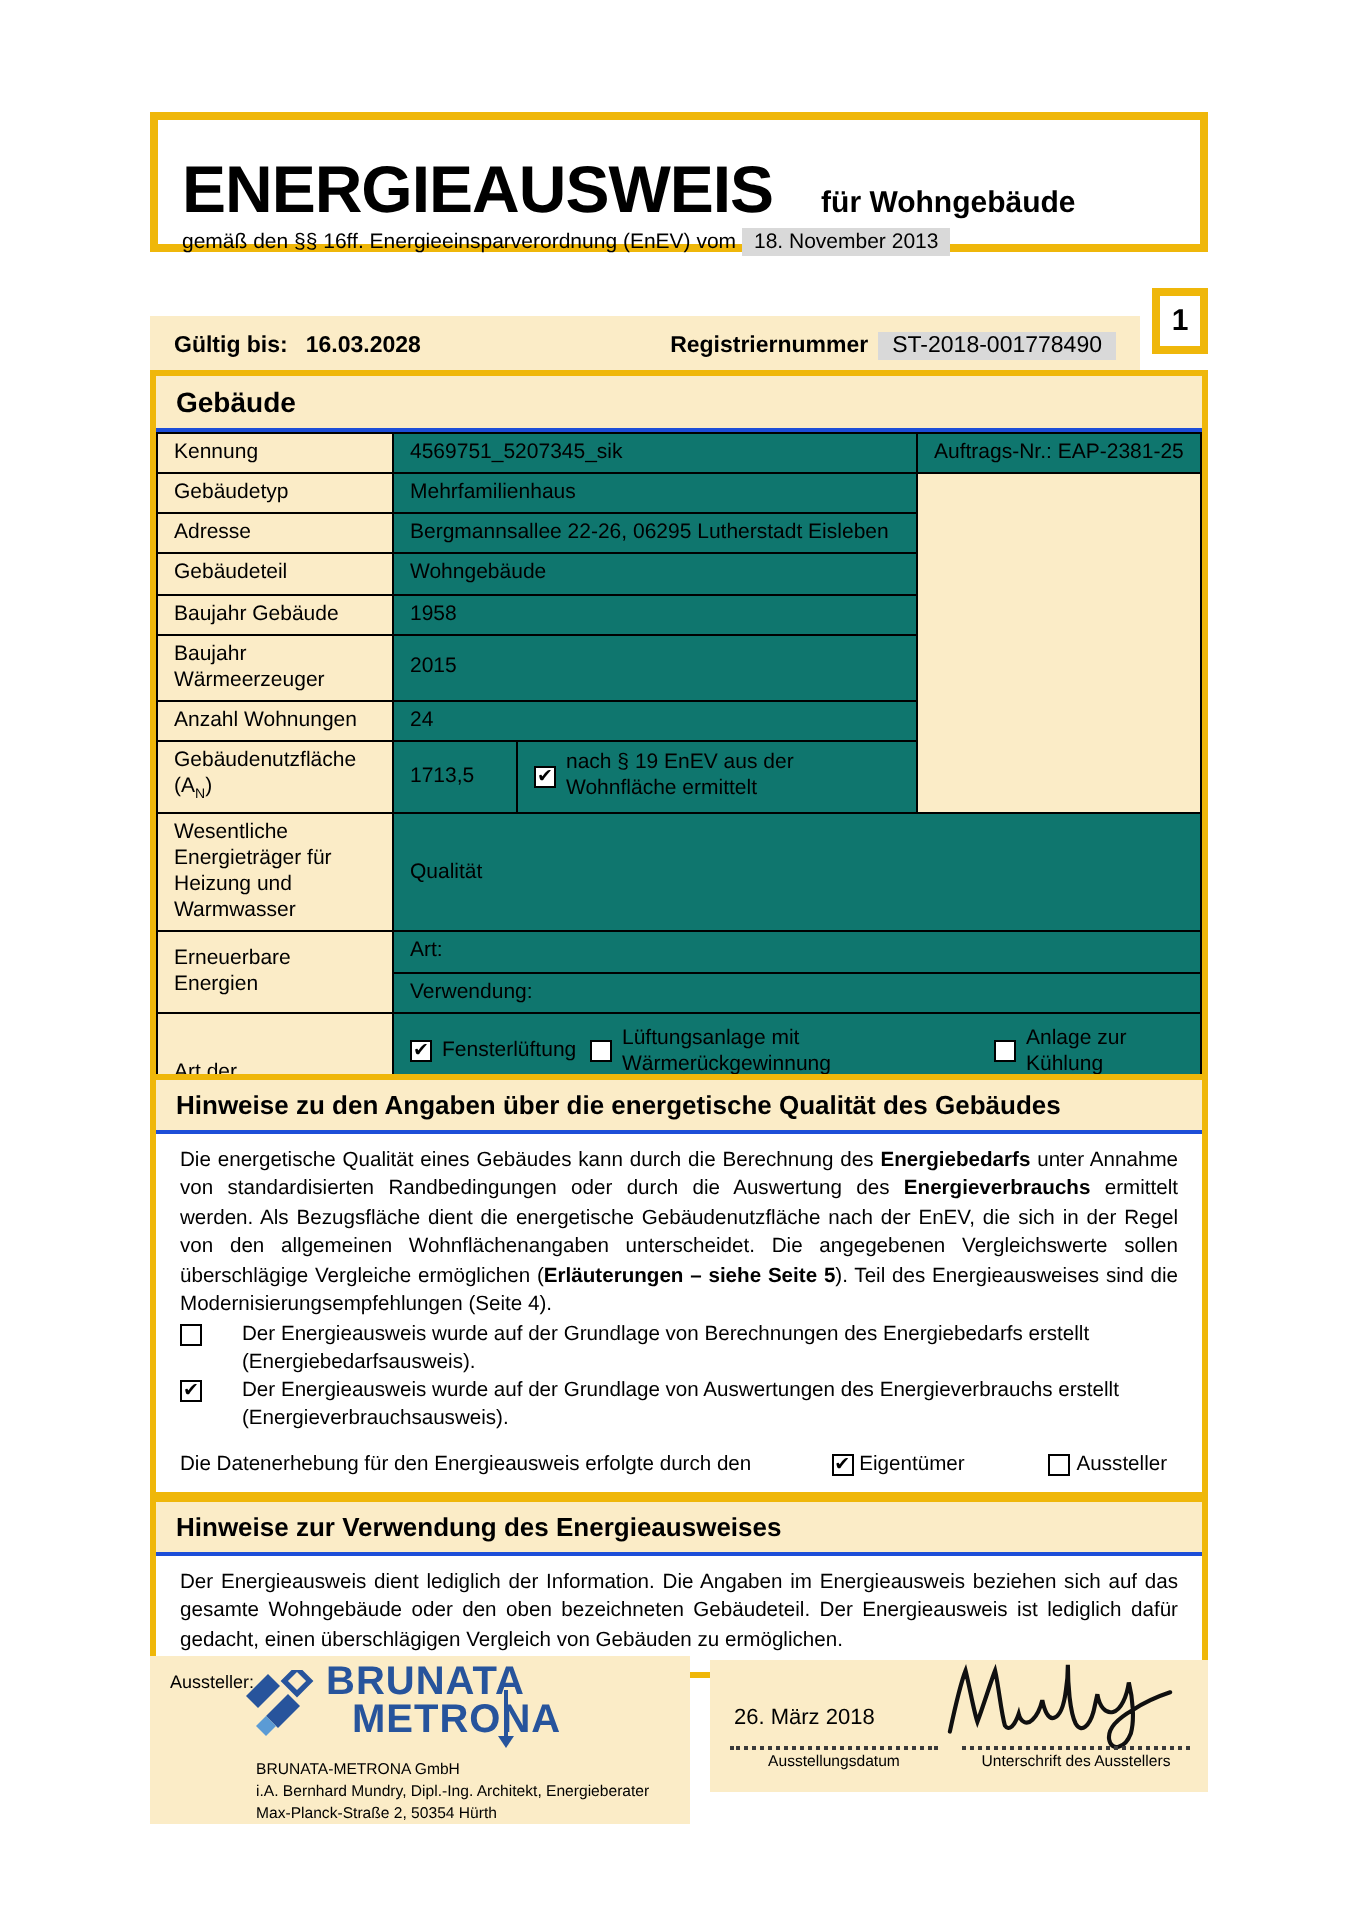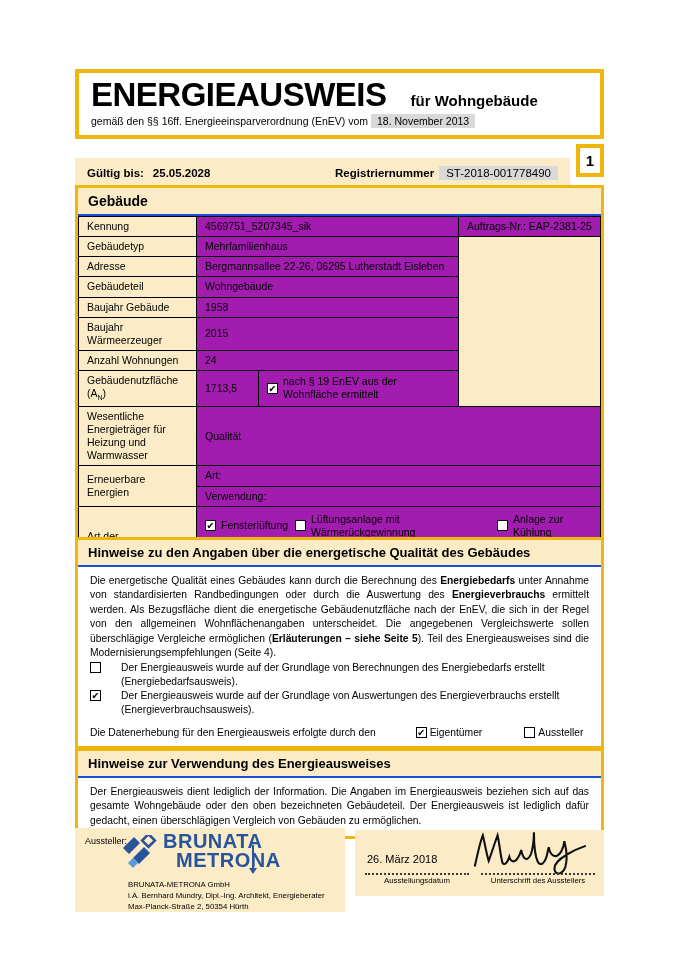--- a/index.html
+++ b/index.html
@@ -7,21 +7,21 @@
     --cream:#FBECC7;
     --grey:#D9D9D9;
     --blue:#27549C;
   }
   *{margin:0;padding:0;box-sizing:border-box;}
   html,body{background:#fff;}
   body{width:678px;height:960px;font-family:"Liberation Sans",sans-serif;color:#000;}
   .page{position:relative;width:678px;height:960px;background:#fff;overflow:hidden;}
 
   
-  .title-box{position:absolute;left:75px;top:69px;width:529px;height:70px;border:4px solid var(--gold);background:#fff;padding:5px 12px 0 12px;}
+  .title-box{position:absolute;left:75px;top:56px;width:529px;height:70px;border:4px solid var(--gold);background:#fff;padding:18px 12px 0 12px;}
   .title-row{display:flex;align-items:baseline;}
   .main-title{font-size:33px;font-weight:bold;letter-spacing:-0.5px;line-height:1.05;}
   .title-suffix{font-size:15px;font-weight:bold;margin-left:24px;text-align:right;}
   .law-line{font-size:10.5px;margin-top:2px;}
   .law-date{background:var(--grey);padding:1px 6px;}
 
   
   .validity{position:absolute;left:75px;top:158px;width:495px;height:30px;background:var(--cream);display:flex;align-items:center;padding:0 12px;font-size:11.5px;font-weight:bold;}
   .validity .valid-value{margin-left:9px;}
   .validity .reg{margin-left:auto;}
@@ -31,21 +31,21 @@
   
   .section{position:absolute;left:75px;width:529px;border:3px solid var(--gold);background:#fff;}
   .section-header{background:var(--cream);border-bottom:2px solid #1d4ed8;font-weight:bold;padding:5px 10px;font-size:13px;}
   #building{top:185px;}
   #building .section-header{font-size:14px;}
   #hints-quality{top:537px;}
   #hints-usage{top:748px;}
 
   
   table.bld{width:100%;border-collapse:collapse;font-size:10.5px;}
-  .bld td{border:1px solid #000;padding:3px 8px;vertical-align:middle;line-height:1.25;background:#a21caf;}
+  .bld td{border:1px solid #000;padding:3px 8px;vertical-align:middle;line-height:1.25;background:#0f766e;}
   .bld td.lbl{background:var(--cream);}
   .bld td.creamspan{background:var(--cream);}
   sub{font-size:7px;}
 
   .cbrow{display:flex;align-items:center;gap:5px;}
   .cb{width:11px;height:11px;min-width:11px;border:1px solid #000;background:#fff;font-size:9.5px;line-height:10px;text-align:center;font-weight:bold;font-family:"DejaVu Sans",sans-serif;display:inline-block;}
   .cbgrid{display:grid;grid-template-columns:84px 196px 1fr;row-gap:8px;column-gap:6px;padding:3px 0;}
 
   
   .hints-body{padding:7px 12px 8px 12px;font-size:10.3px;}
@@ -87,21 +87,21 @@
       <span class="title-suffix">für Wohngebäude</span>
     </div>
     <div class="law-line">
       <span>gemäß den §§ 16ff. Energieeinsparverordnung (EnEV) vom</span>
       <span class="law-date">18. November 2013</span>
     </div>
   </div>
 
   <div class="validity">
     <span>Gültig bis:</span>
-    <span class="valid-value">25.05.2028</span>
+    <span class="valid-value">16.03.2028</span>
     <span class="reg">Registriernummer</span>
     <span class="reg-value">ST-2018-001778490</span>
   </div>
   <div class="page-num">1</div>
 
   <div class="section" id="building">
     <div class="section-header">Gebäude</div>
     <table class="bld">
       <colgroup>
           <col style="width:118px">

